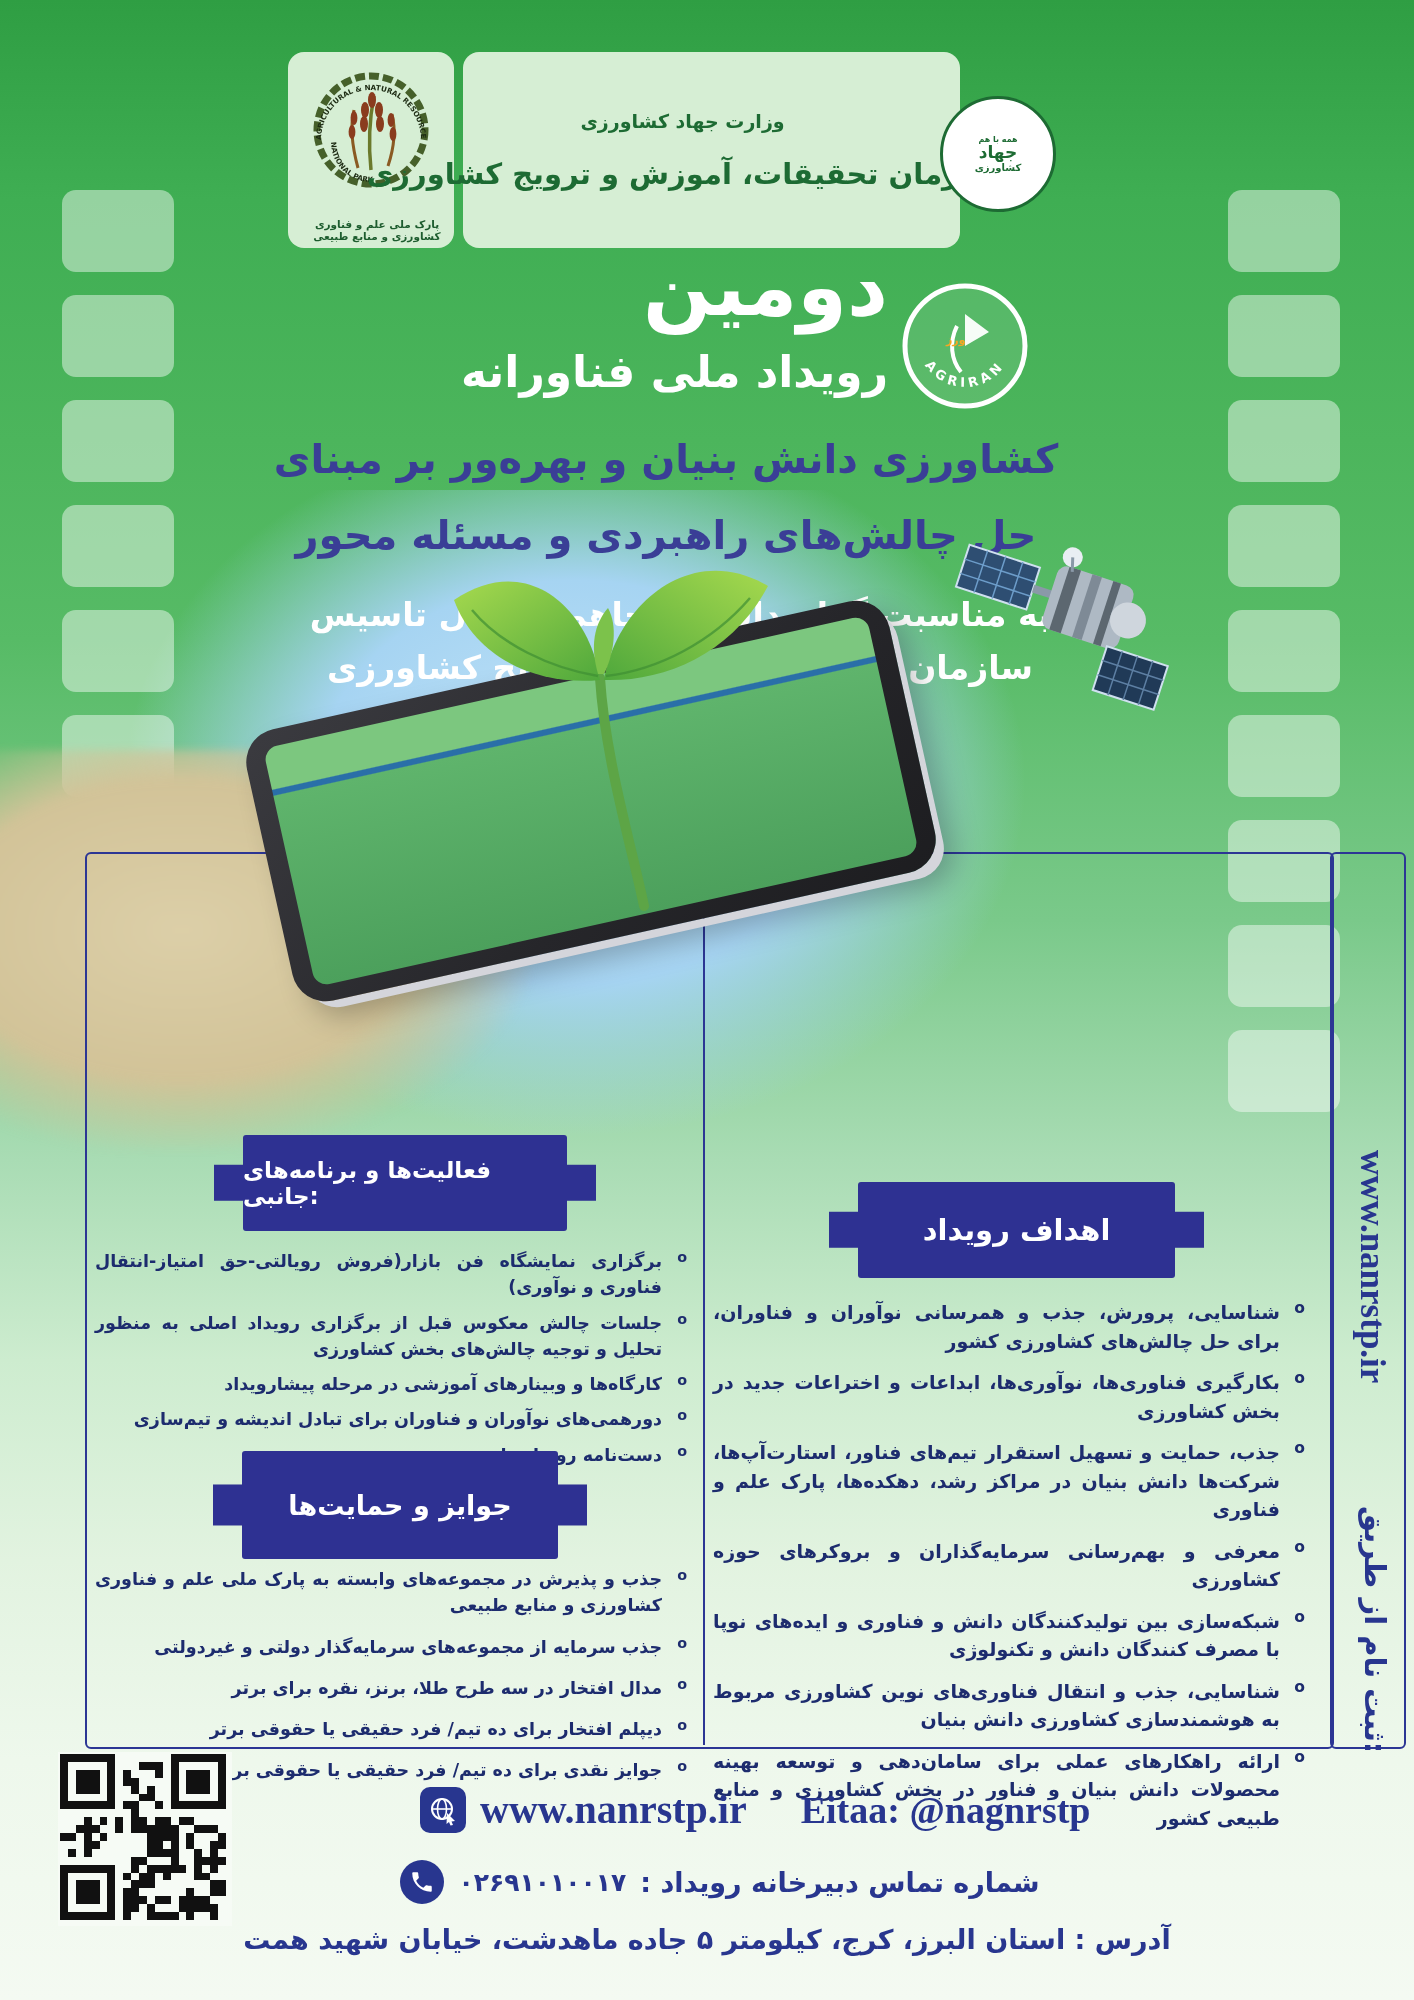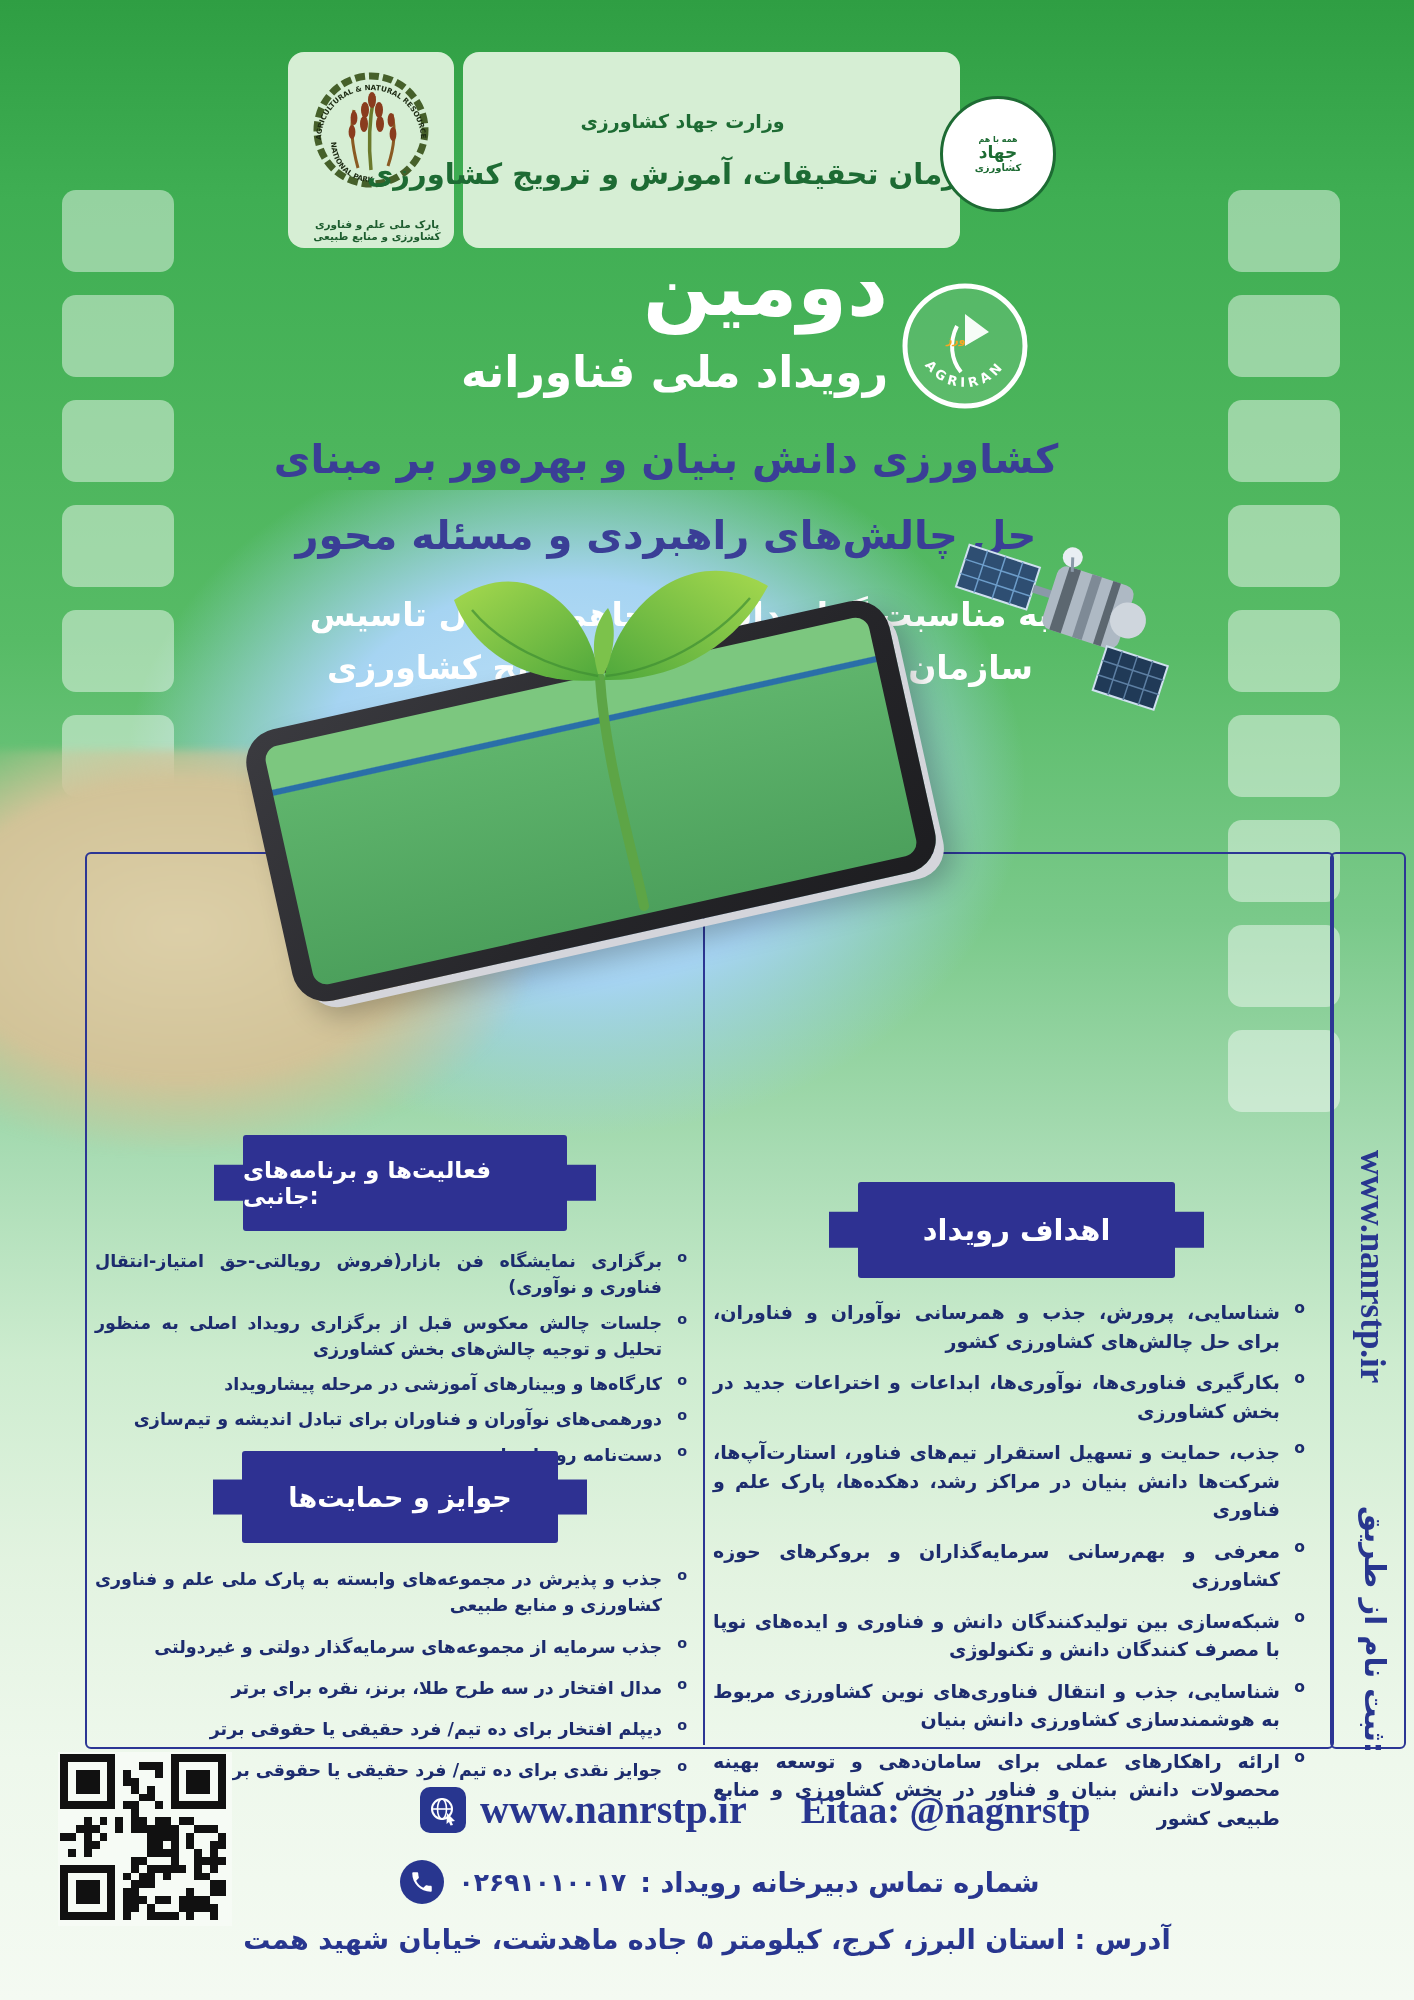--- a/index.html
+++ b/index.html
@@ -61,21 +61,21 @@
   #main-box{left:85px;top:852px;width:1245px;height:893px;}
   #register-box{left:1330px;top:852px;width:72px;height:893px;}
   .vdivider{position:absolute;top:852px;width:2px;height:893px;background:#2c3694;z-index:5;}
   
   .ribbon{position:absolute;background:#2e3192;color:#ffffff;z-index:8;display:flex;
     align-items:center;justify-content:center;font-weight:700;border-radius:3px;}
   .ribbon::before,.ribbon::after{content:"";position:absolute;top:50%;
     transform:translateY(-50%);width:30px;height:38%;background:#2e3192;}
   .ribbon::before{left:-29px;}  .ribbon::after{right:-29px;}
   #rb-activities{left:243px;top:1135px;width:324px;height:96px;font-size:23px;}
-  #rb-prizes{left:242px;top:1451px;width:316px;height:92px;font-size:27px;}
+  #rb-prizes{left:242px;top:1451px;width:316px;height:108px;font-size:27px;}
   #rb-goals{left:858px;top:1182px;width:317px;height:96px;font-size:29px;}
   
   .blist{position:absolute;z-index:8;margin:0;padding:0;list-style:none;direction:rtl;
     color:#1d2c6e;font-weight:700;}
   .blist li{position:relative;padding-right:27px;text-align:justify;text-justify:inter-word;}
   .blist li::before{content:"o";position:absolute;right:2px;top:-1px;font-size:0.82em;
     font-weight:700;}
   #list-activities{left:95px;top:1248px;width:594px;font-size:17.5px;line-height:1.5;}
   #list-activities li{margin-bottom:9px;}
   #list-prizes{left:95px;top:1566px;width:594px;font-size:17.5px;line-height:1.5;}

